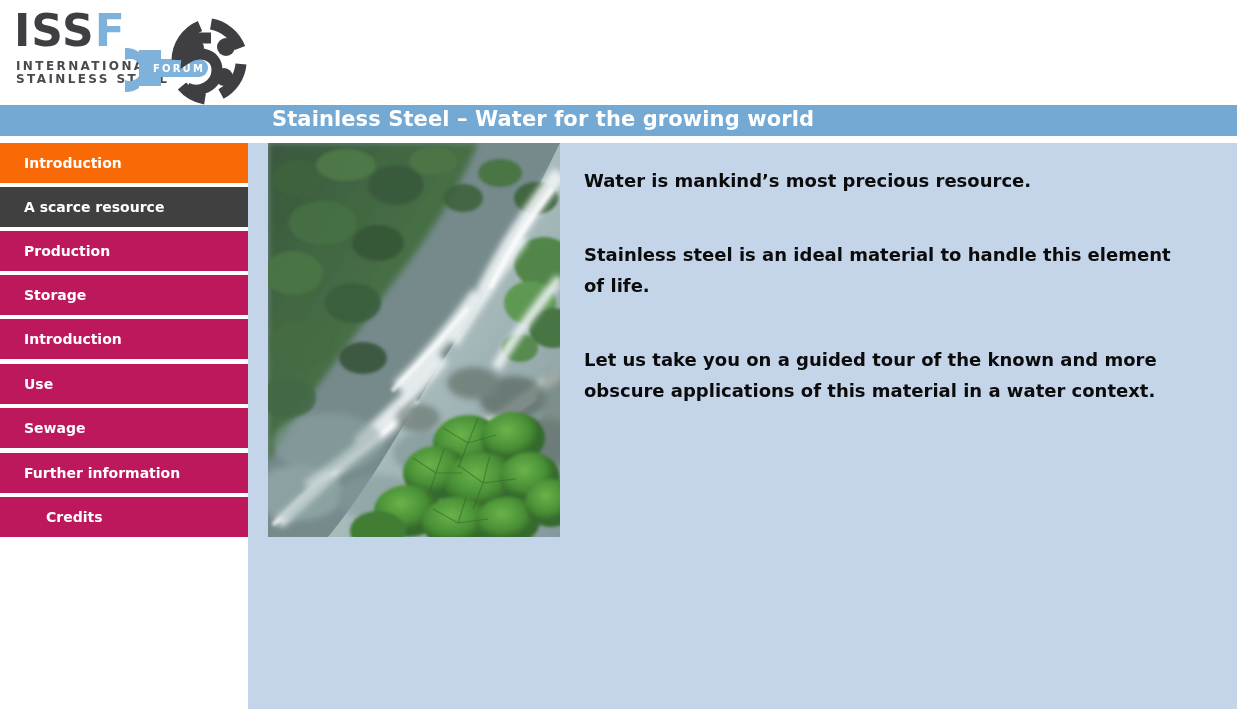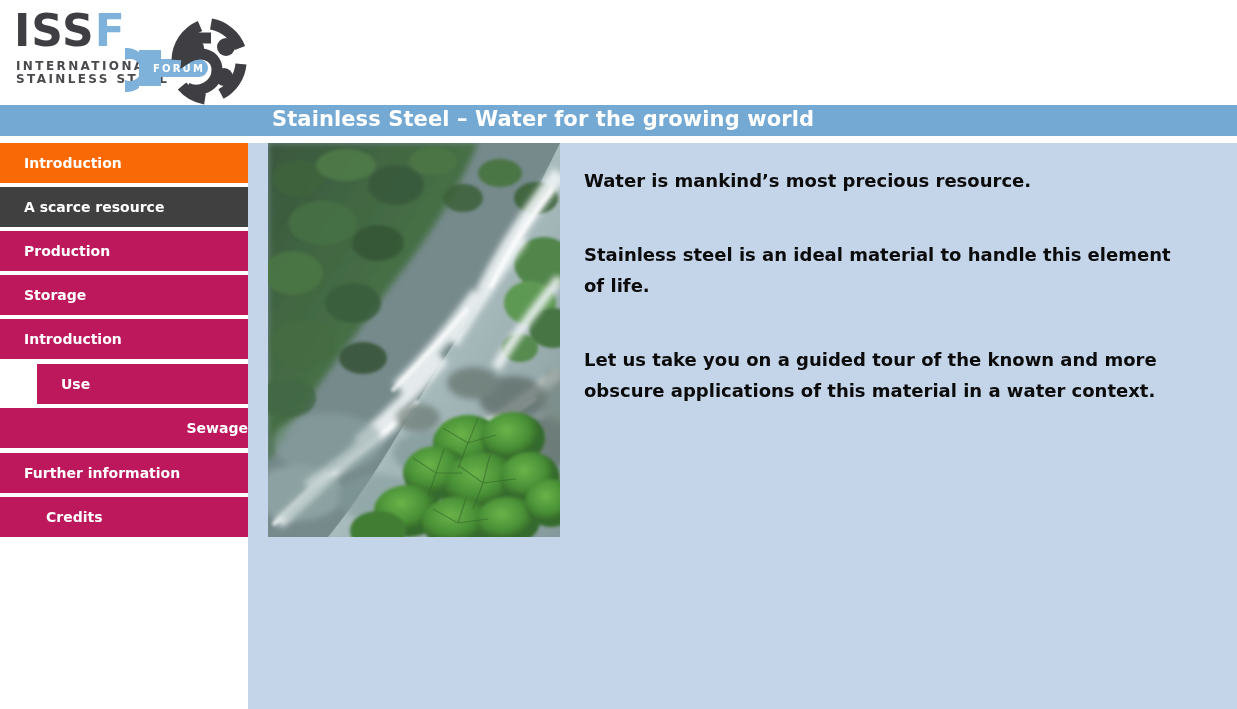--- a/index.html
+++ b/index.html
@@ -190,24 +190,24 @@
   </div>
   <div class="navitem" style="top:88px;">
     <span>Production</span>
   </div>
   <div class="navitem" style="top:132px;">
     <span>Storage</span>
   </div>
   <div class="navitem" style="top:176px;">
     <span>Introduction</span>
   </div>
-  <div class="navitem" style="top:221px;margin-left:37px;">
+  <div class="navitem" style="top:221px;">
     <span>Use</span>
   </div>
-  <div class="navitem" style="top:265px;justify-content:flex-end;">
+  <div class="navitem" style="top:265px;">
     <span>Sewage</span>
   </div>
   <div class="navitem" style="top:310px;">
     <span>Further information</span>
   </div>
   <div class="navitem" style="top:354px;padding-left:46px;">
     <span>Credits</span>
   </div>
 </div>
 

